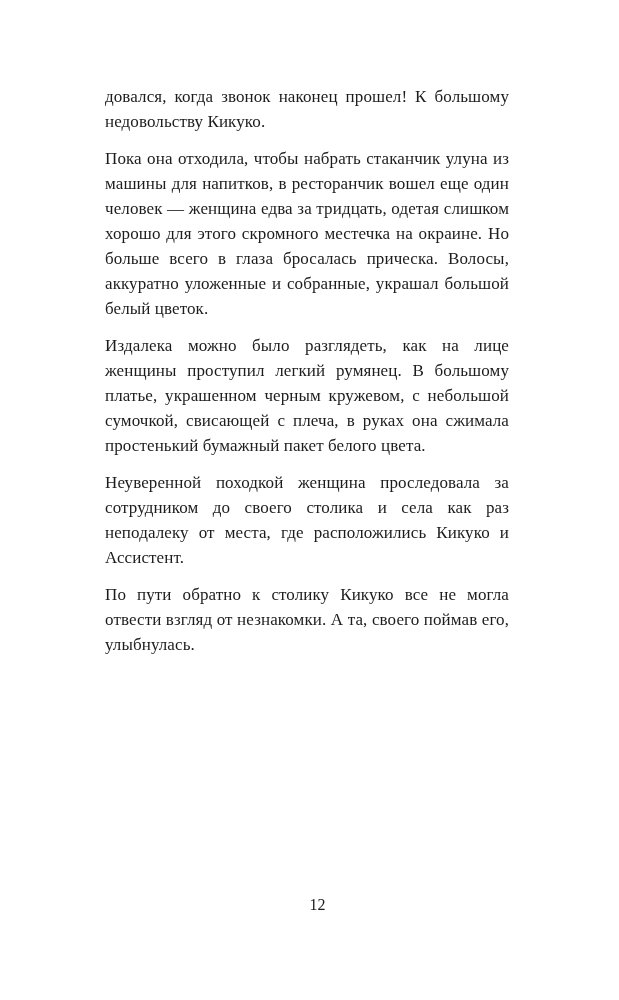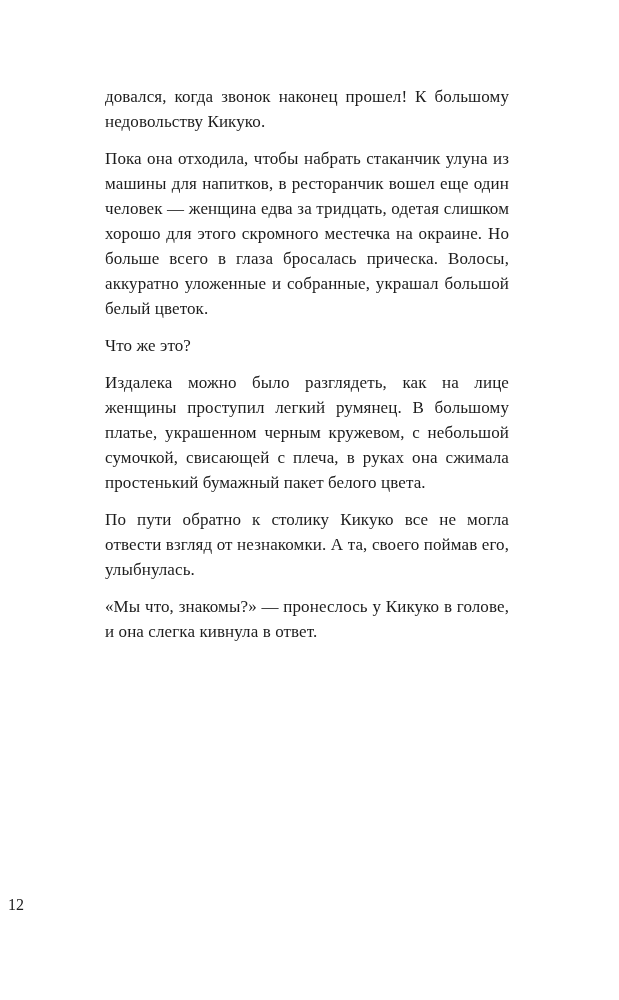--- a/index.html
+++ b/index.html
@@ -28,34 +28,33 @@
   }
   .text-block p {
     margin: 0 8px 12px 0;
     letter-spacing: 0.1px;
   }
   .text-block p.dialogue {
     text-indent: 26px;
   }
   .page-number {
     position: absolute;
-    left: 8px;
+    left: 16px;
     right: 0;
     top: 896px;
-    text-align: left;
+    text-align: center;
     font-size: 16px;
     color: #1c1c1c;
   }
 </style>
 </head>
 <body>
 
 <div class="book-page">
   <div class="text-block">
     <p>довался, когда звонок наконец прошел! К большому недовольству Кикуко.</p>
     <p>Пока она отходила, чтобы набрать стаканчик улуна из машины для напитков, в ресторанчик вошел еще один человек — женщина едва за тридцать, одетая слишком хорошо для этого скромного местечка на окраине. Но больше всего в глаза бросалась прическа. Волосы, аккуратно уложенные и собранные, украшал большой белый цветок.</p>
-    <p>Что же это?</p>
     <p>Издалека можно было разглядеть, как на лице женщины проступил легкий румянец. В большому платье, украшенном черным кружевом, с небольшой сумочкой, свисающей с плеча, в руках она сжимала простенький бумажный пакет белого цвета.</p>
+    <p>Неуверенной походкой женщина проследовала за сотрудником до своего столика и села как раз неподалеку от места, где расположились Кикуко и Ассистент.</p>
     <p>По пути обратно к столику Кикуко все не могла отвести взгляд от незнакомки. А та, своего поймав его, улыбнулась.</p>
-    <p>«Мы что, знакомы?» — пронеслось у Кикуко в голове, и она слегка кивнула в ответ.</p>
   </div>
   <div class="page-number">12</div>
 </div>
 
 </body></html>

